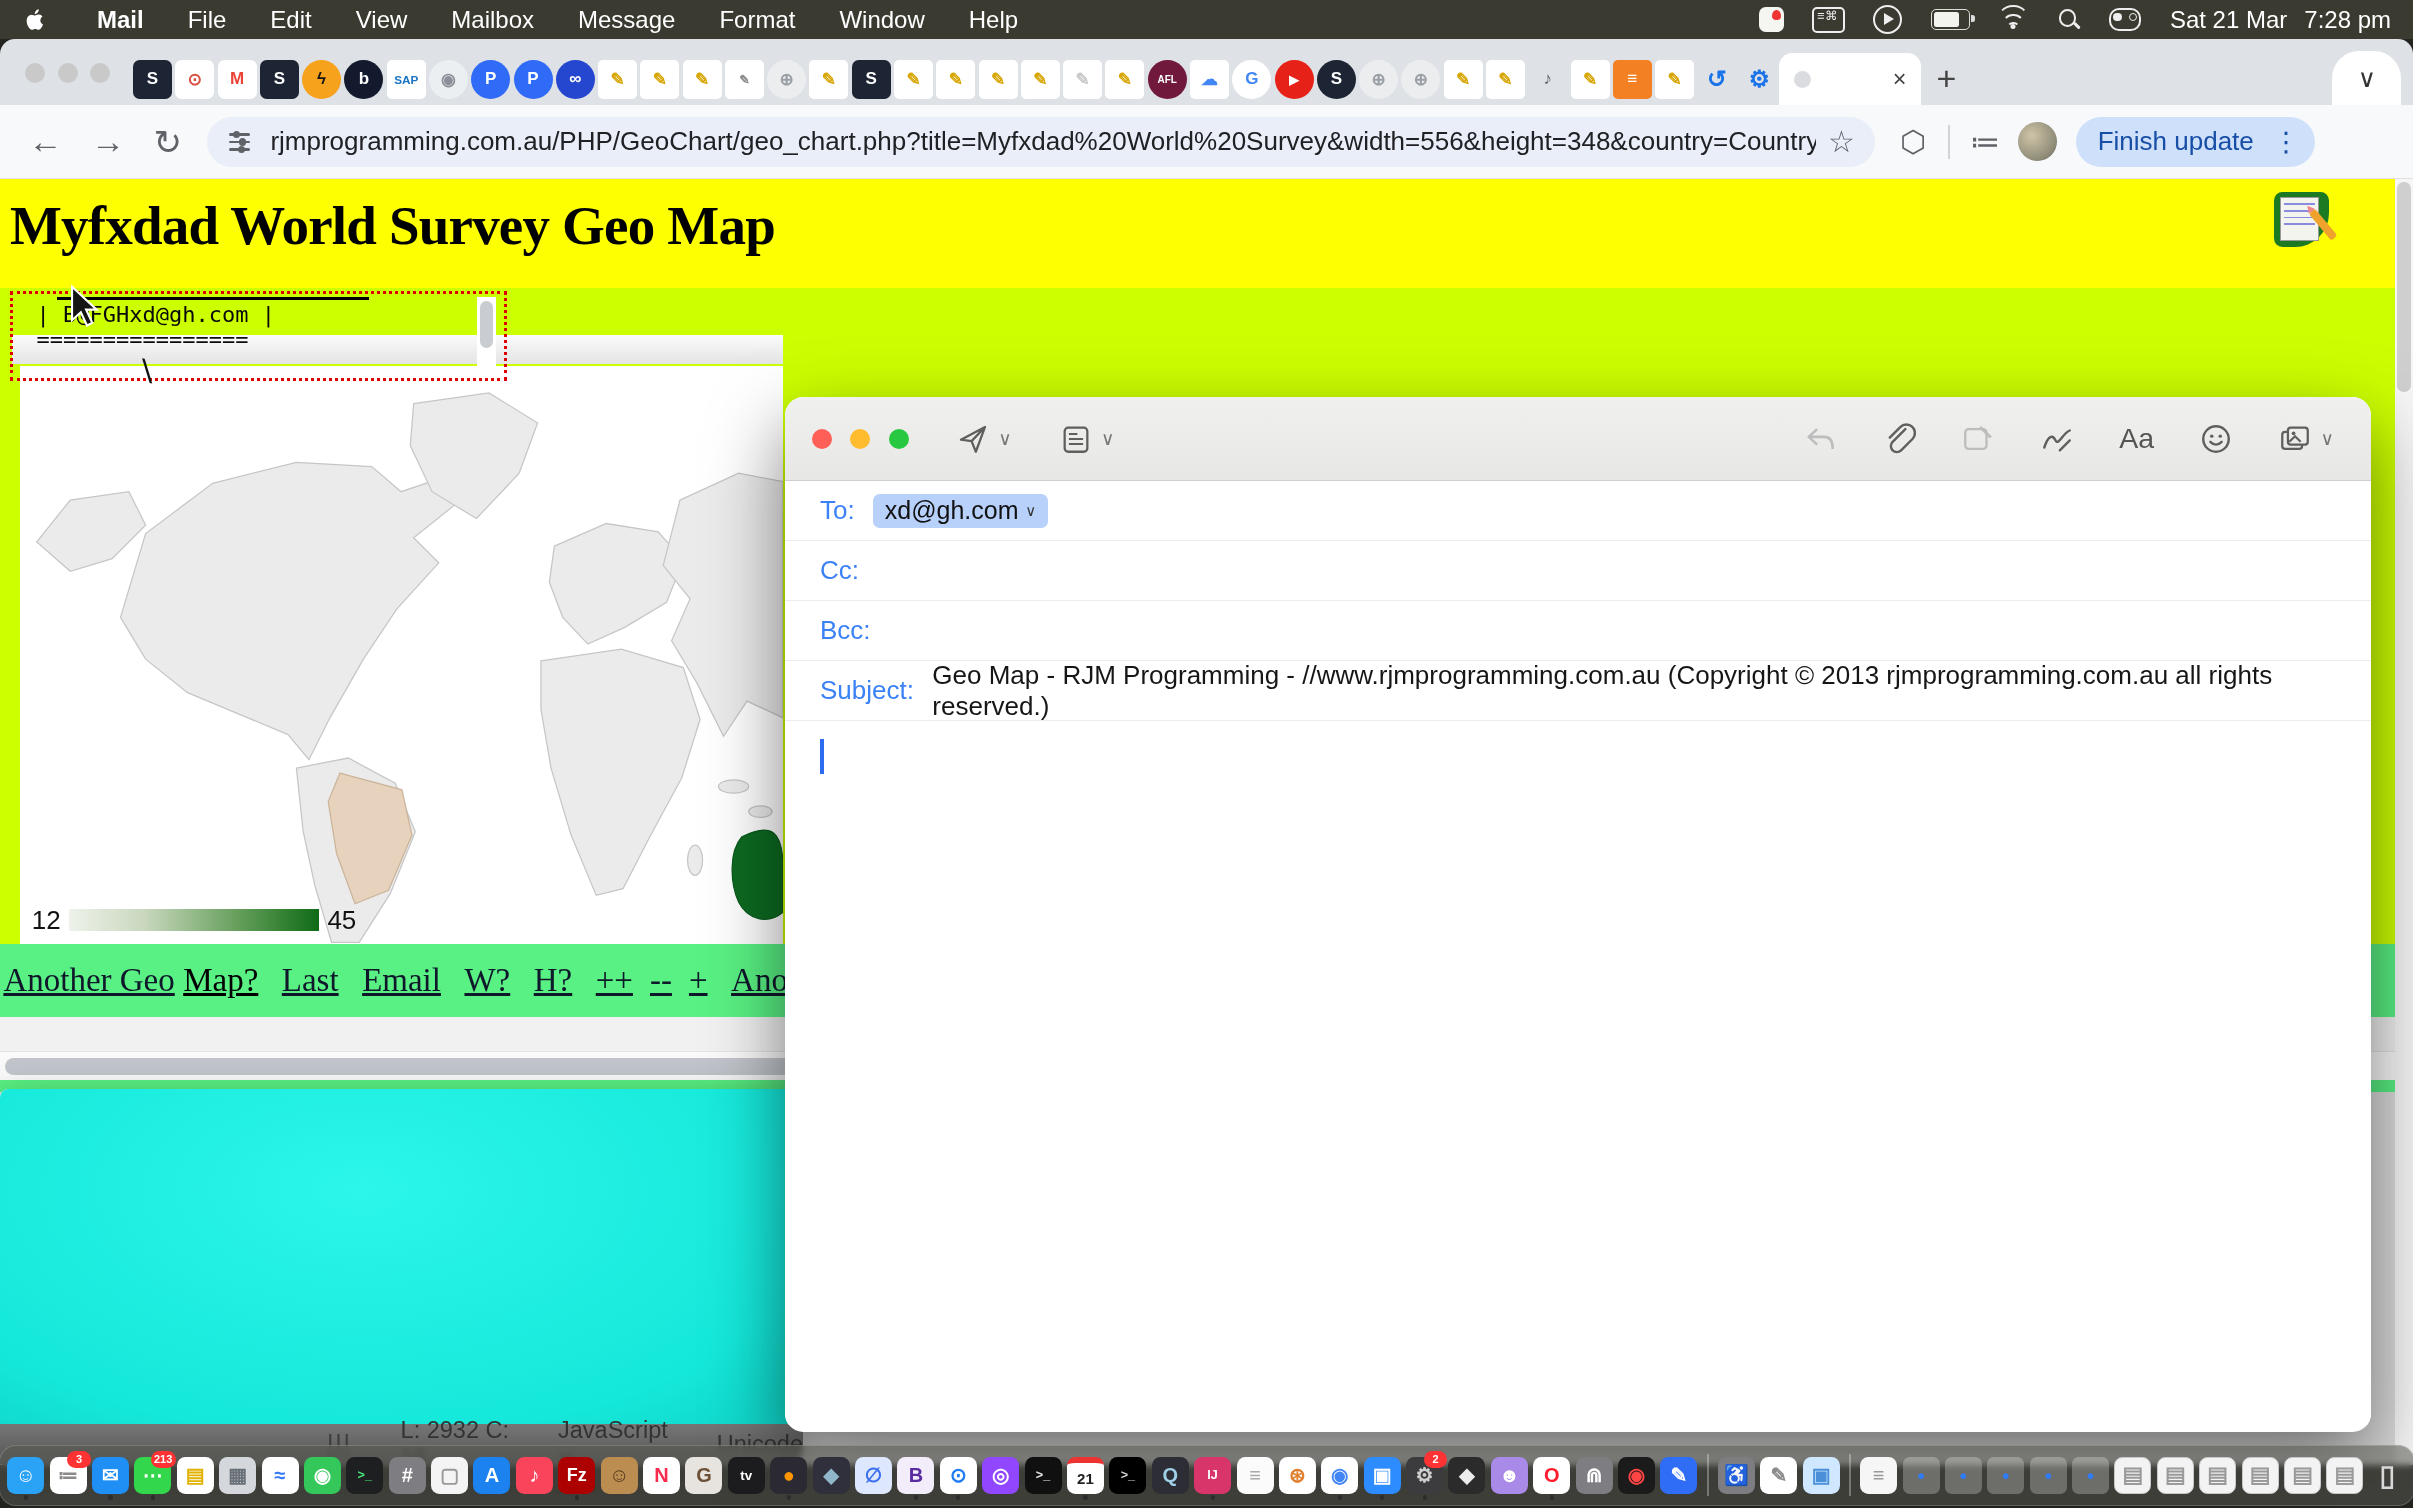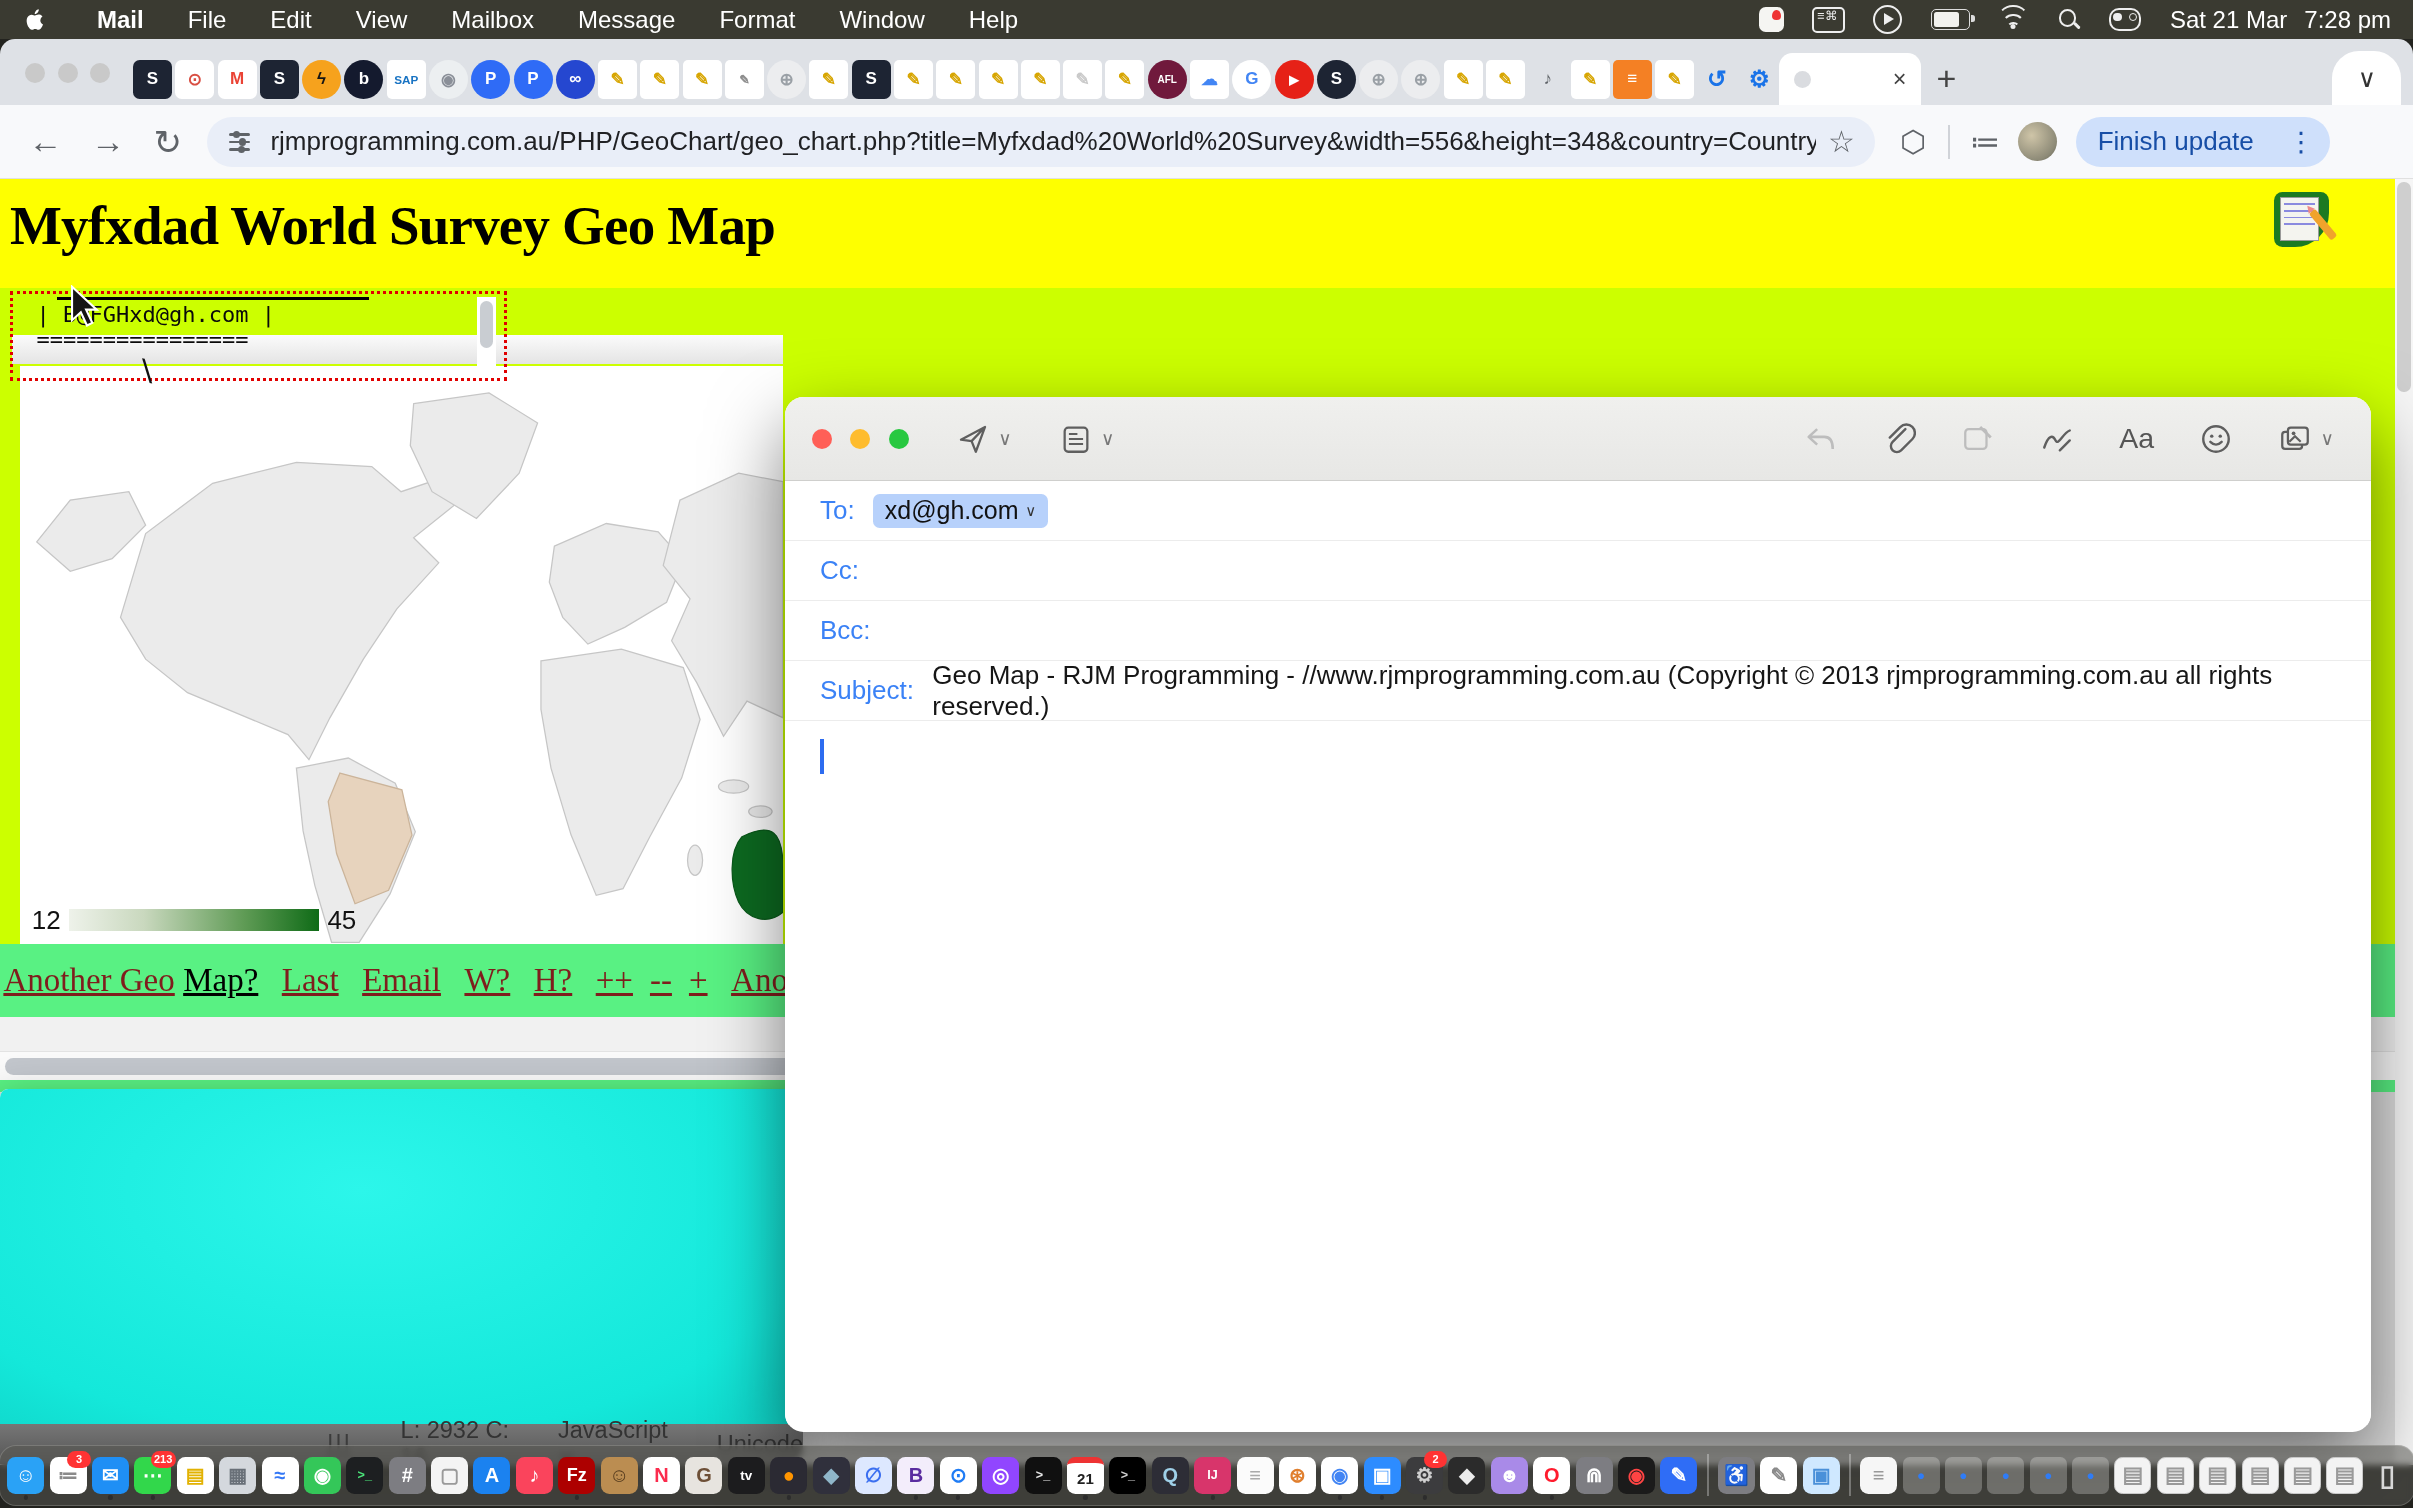--- a/index.html
+++ b/index.html
@@ -54,21 +54,21 @@
   .tune i{position:absolute;left:1.7px;right:1.7px;height:2.5px;background:#5f6368;border-radius:1.7px;}
   .tune i:nth-child(1){top:4.2px;} .tune i:nth-child(2){top:11.7px;} .tune i:nth-child(3){top:19px;}
   .tune i:nth-child(1):after,.tune i:nth-child(2):after,.tune i:nth-child(3):after{content:"";position:absolute;top:-2.5px;width:7.5px;height:7.5px;border-radius:50%;background:#5f6368;}
   .tune i:nth-child(1):after{left:4.2px;} .tune i:nth-child(2):after{right:4.2px;} .tune i:nth-child(3):after{left:9.2px;}
   #url-text{margin-left:18.4px;font-size:26px;color:#202124;white-space:nowrap;overflow:hidden;flex:1;}
   #star{font-size:30px;color:#5f6368;margin-left:11.7px;}
   #ext-puzzle{margin-left:25px;font-size:30px;color:#5f6368;}
   .tb-sep{width:1.7px;height:34px;background:#d0d3d8;margin-left:22px;}
   #rlist{margin-left:20px;font-size:30px;color:#5f6368;}
   #avatar{margin-left:18.4px;width:39px;height:39px;border-radius:50%;background:radial-gradient(circle at 35% 35%,#cfc5a8,#8d8a77 70%,#5e5c4e);}
-  #finish-pill{margin-left:18.4px;height:50px;background:#cfe0fb;border-radius:25px;display:flex;align-items:center;padding:0 8.4px 0 22px;color:#174ea6;font-size:26px;gap:27px;}
+  #finish-pill{margin-left:18.4px;height:50px;background:#cfe0fb;border-radius:25px;display:flex;align-items:center;padding:0 8.4px 0 22px;color:#174ea6;font-size:26px;gap:12px;}
   #finish-pill .dots{font-size:27px;color:#174ea6;padding:0 6.7px;}
   
   #page{position:absolute;left:0;top:140px;width:2413px;height:1286px;background:#ccff00;overflow:hidden;}
   #title-band{position:absolute;left:0;top:0;width:2413px;height:109px;background:#feff00;}
   #page-title{position:absolute;left:10px;top:15px;font-family:"Liberation Serif",serif;font-weight:700;font-size:55px;color:#000;letter-spacing:-0.8px;}
   #notepad{position:absolute;right:84px;top:13.4px;width:55px;height:55px;background:#1c7a22;border-radius:8.4px 8.4px 34px 8.4px;}
   #notepad .paper{position:absolute;left:5.9px;top:5px;width:37px;height:42px;background:#f4f4ef;border:0.8px solid #999;}
   #notepad .paper i{display:block;height:1.7px;background:#8a8adf;margin:5px 3.4px 0 3.4px;}
   #notepad .pencil{position:absolute;right:1.7px;top:15px;width:8.4px;height:35px;background:#f0a32c;border-radius:2.5px;transform:rotate(-40deg);}
   #notepad .pencil:before{content:"";position:absolute;top:-6.7px;left:0;border-left:4.2px solid transparent;border-right:4.2px solid transparent;border-bottom:7.5px solid #e88;}
@@ -80,21 +80,21 @@
   #tip-tail{position:absolute;left:126px;top:60px;font-family:"DejaVu Sans Mono",monospace;font-size:28.5px;color:#111;transform:rotate(8deg);}
   #tip-scroll{position:absolute;right:8.4px;top:3.4px;width:18.4px;height:74px;background:#fff;}
   #tip-scroll i{position:absolute;left:2.5px;top:3.4px;width:13.4px;height:47px;background:#c9cdd2;border-radius:6.7px;}
   #cursor{position:absolute;left:70px;top:106px;z-index:9;}
   
   #map-panel{position:absolute;left:20px;top:187px;width:763px;height:578px;background:#fff;overflow:hidden;}
   #legend{position:absolute;left:11.7px;bottom:8.4px;display:flex;align-items:center;gap:8.4px;font-size:26px;color:#111;}
   #legend .bar{width:250px;height:22px;background:linear-gradient(to right,#eef2ea,#c9d8be 30%,#5f9b55 70%,#0f6b17);}
   
   #links-band{position:absolute;left:0;top:765px;width:2413px;height:73px;background:#59f183;display:flex;align-items:center;padding-left:3.4px;box-sizing:border-box;}
-  .plink{font-family:"Liberation Serif",serif;font-size:33px;color:#7f1d1d;text-decoration:underline;margin-right:23.5px;}
+  .plink{font-family:"Liberation Serif",serif;font-size:33px;color:#0f172a;text-decoration:underline;margin-right:23.5px;}
   #link-icons{display:flex;gap:8.4px;align-items:center;border-bottom:4.2px solid #0000ee;padding-bottom:6.7px;margin-left:-11.7px;}
   .em-ic{width:37px;height:28.5px;background:#fdfdfd;border:1.7px solid #b8b8c8;border-radius:3.4px;display:flex;align-items:center;justify-content:center;font-size:18.4px;font-weight:700;color:#3b6fd4;}
   .pg-ic{width:40px;height:32px;background:#2f3230;border-radius:6.7px;position:relative;}
   .pg-ic:before{content:"";position:absolute;left:5.9px;top:5px;width:28.5px;height:13.4px;background:#45d06a;border-radius:1.7px;}
   .pg-ic:after{content:"";position:absolute;left:5.9px;bottom:3.4px;width:28.5px;height:4.2px;background:#777;border-radius:1.7px;}
   #white-band{position:absolute;left:0;top:838px;width:2413px;height:34px;background:#f1f1f1;}
   #hscroll{position:absolute;left:0;top:872px;width:2413px;height:28.5px;background:#fafafa;border-top:0.8px solid #e3e3e3;box-sizing:border-box;}
   #hscroll i{position:absolute;left:5px;top:5.9px;width:1074px;height:17px;background:#c2c6cc;border-radius:8.4px;}
   #green-strip{position:absolute;left:0;top:901px;width:2413px;height:11.7px;background:#59f183;}
   #below-fold{position:absolute;left:0;top:913px;width:2413px;height:373px;background:#dcdcdc;}

